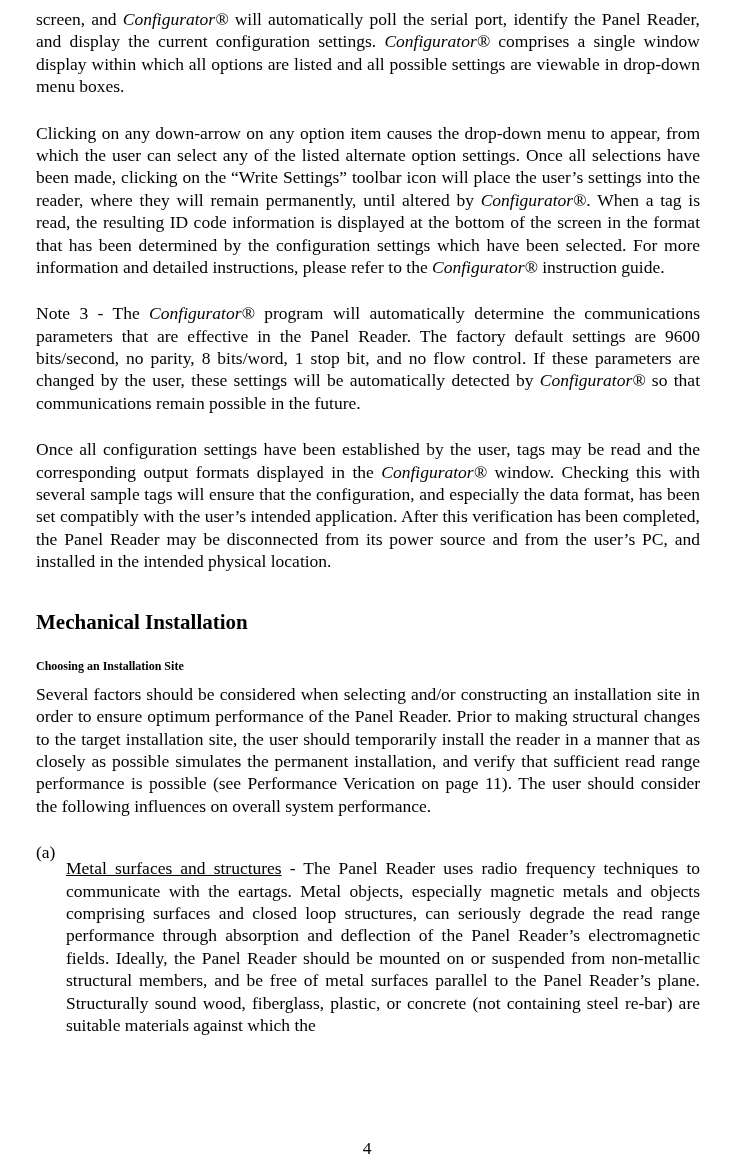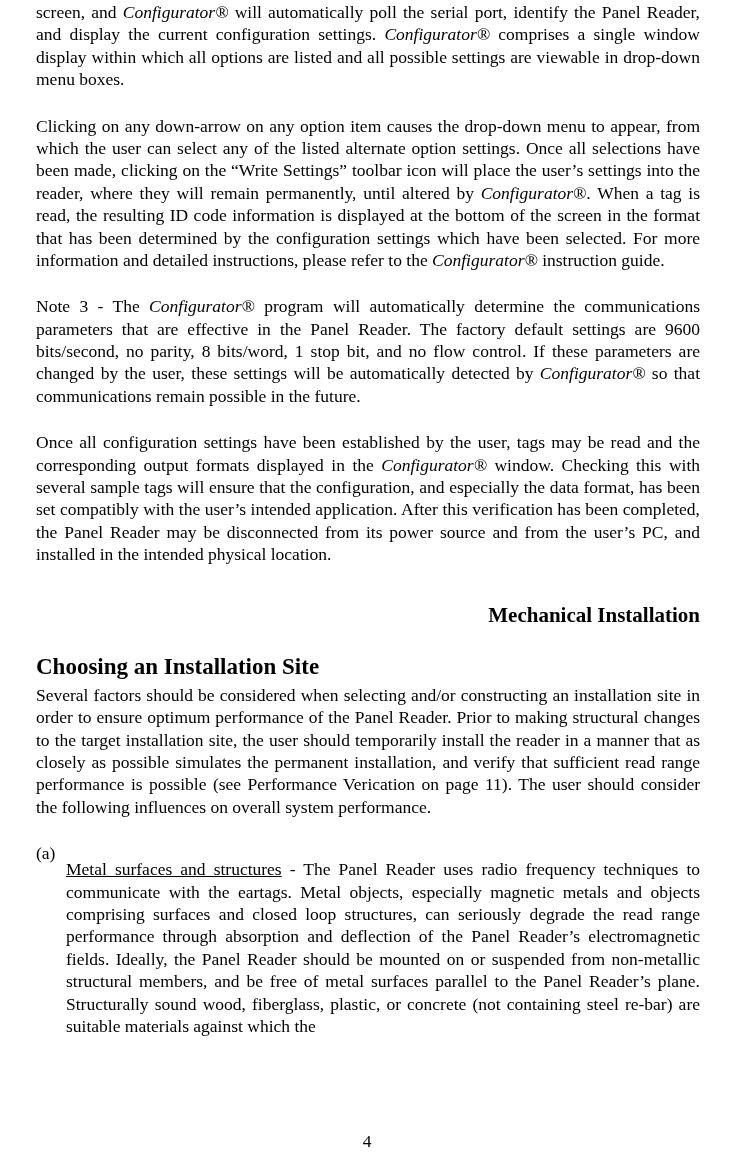--- a/index.html
+++ b/index.html
@@ -13,32 +13,32 @@
     width: 734px;
     min-height: 1159px;
     box-sizing: border-box;
     padding: 0 34px 0 36px;
     position: relative;
     font-size: 17.5px;
     line-height: 1.28;
   }
   .para {
     text-align: justify;
-    margin: 1px 0 24px 0;
+    margin: 8px 0 24px 0;
   }
   .heading {
-    text-align: right;
+    text-align: left;
     font-weight: bold;
     font-size: 21px;
     margin: 36px 0 24px 0;
   }
   .subheading {
     font-weight: bold;
     margin: 12px 0 2px 0;
-    font-size: 23px;
+    font-size: 12px;
   }
   .italic { font-style: italic; }
   .note-label { font-weight: normal; }
   .list {
     margin: 0 0 24px 0;
   }
   .list-row {
     display: flex;
     align-items: flex-start;
   }

